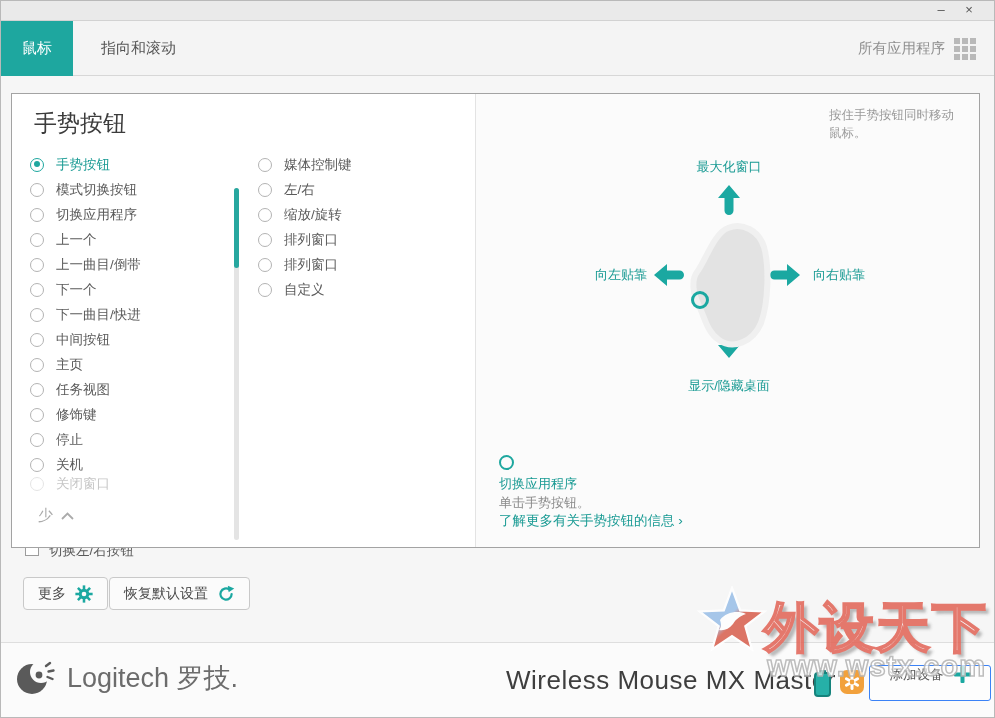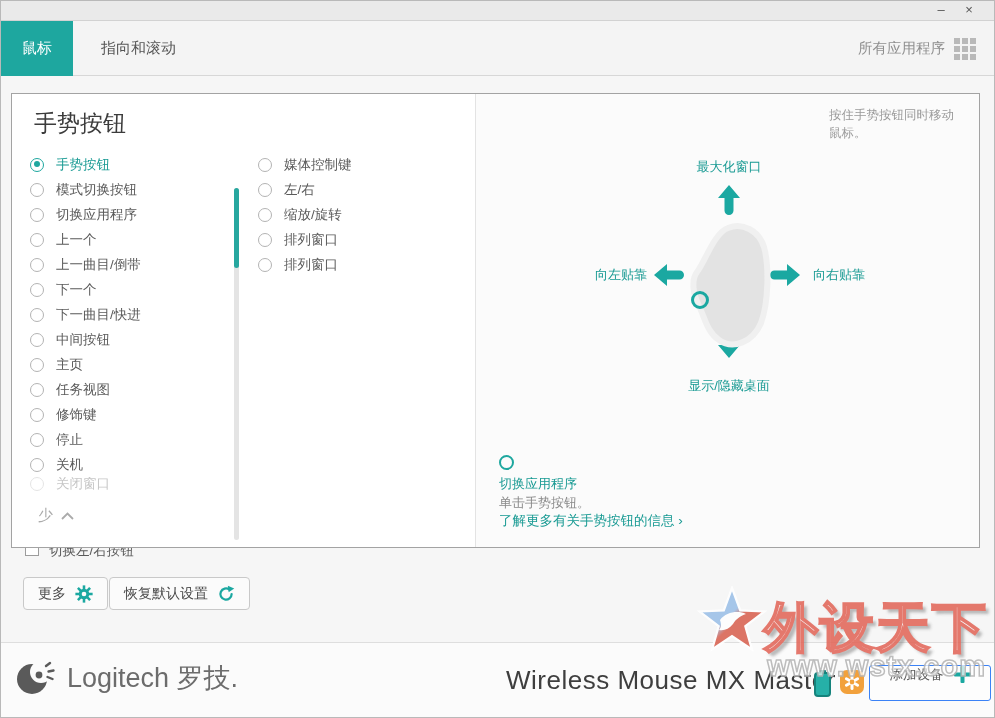--- a/index.html
+++ b/index.html
@@ -188,20 +188,24 @@
           <span class="radio"></span>
           <span>缩放/旋转</span>
         </div>
       <div class="radio-item">
           <span class="radio"></span>
           <span>排列窗口</span>
         </div>
       <div class="radio-item">
           <span class="radio"></span>
           <span>排列窗口</span>
+        </div>
+      <div class="radio-item">
+          <span class="radio"></span>
+          <span>自定义</span>
         </div>
     </div>
 
     <div class="less-link">
       <span>少</span>
       <svg width="13" height="8" viewBox="0 0 13 8">
           <polyline points="1,7 6.5,1.5 12,7" fill="none" stroke="#ababab" stroke-width="1.8"></polyline>
         </svg>
     </div>
 

